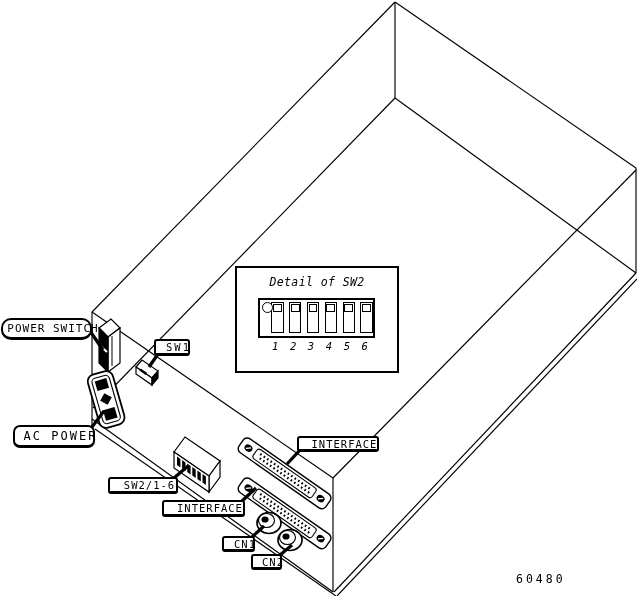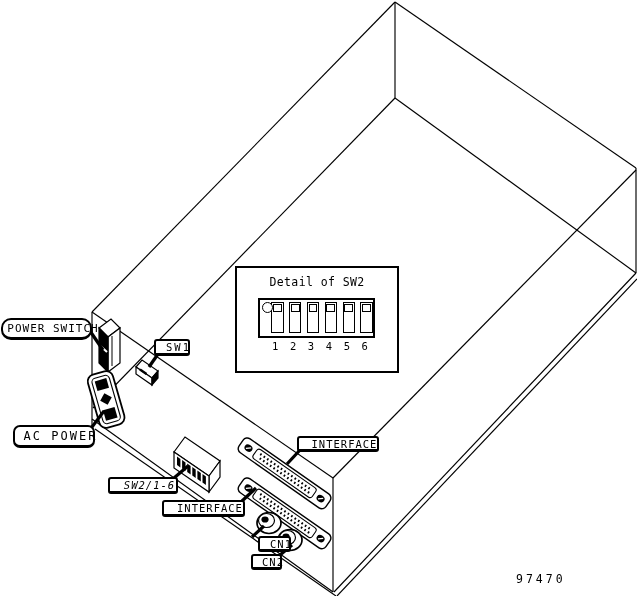--- a/index.html
+++ b/index.html
@@ -6,21 +6,21 @@
   #stage{position:relative;width:637px;height:596px;background:#fff;overflow:hidden;
          font-family:"DejaVu Sans Mono","Liberation Mono",monospace;color:#000;}
   #lineart{position:absolute;left:0;top:0;}
   .callout{position:absolute;box-sizing:border-box;background:#fff;border:2px solid #000;
            border-bottom-width:3px;display:flex;align-items:center;justify-content:center;
            white-space:nowrap;z-index:5;padding-left:13px;}
   .big{border-radius:10px;font-size:11px;letter-spacing:1px;}
   .small{border-radius:3px;font-size:10.5px;letter-spacing:1px;}
   
   #detailBox{position:absolute;left:235px;top:266px;width:164px;height:107px;
-             box-sizing:border-box;border:2px solid #000;background:#fff;z-index:4;}
+             box-sizing:border-box;border:2px solid #000;background:#fff;z-index:4;font-style:italic;}
   #detailTitle{position:absolute;top:7px;left:0;right:0;text-align:center;
                font-size:11.5px;letter-spacing:0.4px;}
   #dipBody{position:absolute;left:21px;top:30px;width:117px;height:40px;
            box-sizing:border-box;border:2px solid #000;background:#fff;}
   #dipCircle{position:absolute;left:2px;top:2px;width:11px;height:11px;box-sizing:border-box;
              border:1.6px solid #000;border-radius:50%;background:#fff;z-index:2;}
   #dipSlotRow{position:absolute;left:11px;top:2px;width:102px;height:33px;
               display:flex;justify-content:space-between;}
   .dip-slot{width:12.5px;height:31px;box-sizing:border-box;border:1.5px solid #000;background:#fff;}
   .dip-knob{margin:0.8px;height:8px;box-sizing:border-box;border:1.5px solid #000;background:#fff;}
@@ -130,24 +130,24 @@
       <path d="M300,450 L287,464"></path>
       <path d="M242,501 L256,488"></path>
       <path d="M252,537 L264,526"></path>
       <path d="M280,555 L292,545"></path>
     </g>
   </svg>
 
   <div class="callout big" style="left:1px;  top:318px; width:91px; height:22px;">POWER SWITCH</div>
   <div class="callout big" style="left:13px; top:425px; width:82px; height:23px; font-size:12px;letter-spacing:2px;border-radius:7px;">AC POWER</div>
   <div class="callout small" style="left:154px;top:339px; width:36px; height:17px; letter-spacing:2px;">SW1</div>
-  <div class="callout small" style="left:108px;top:477px; width:70px; height:17px;font-style:italic;">SW2/1-6</div>
+  <div class="callout small" style="left:108px;top:477px; width:70px; height:17px;">SW2/1-6</div>
   <div class="callout small" style="left:297px;top:436px; width:82px; height:16px;">INTERFACE</div>
   <div class="callout small" style="left:162px;top:500px; width:83px; height:17px;">INTERFACE</div>
-  <div class="callout small" style="left:222px;top:536px; width:33px; height:16px;margin-left:36px;">CN1</div>
+  <div class="callout small" style="left:222px;top:536px; width:33px; height:16px;">CN1</div>
   <div class="callout small" style="left:251px;top:554px; width:31px; height:16px;">CN2</div>
 
   <div id="detailBox">
     <div id="detailTitle">Detail of SW2</div>
     <div id="dipBody">
       <div id="dipCircle"></div>
       <div id="dipSlotRow">
           <div class="dip-slot">
             <div class="dip-knob"></div>
           </div>
@@ -171,14 +171,14 @@
     <div id="dipNumRow">
         <span class="dip-num">1</span>
         <span class="dip-num">2</span>
         <span class="dip-num">3</span>
         <span class="dip-num">4</span>
         <span class="dip-num">5</span>
         <span class="dip-num">6</span>
       </div>
   </div>
 
-  <div id="figNum">97470</div>
+  <div id="figNum">60480</div>
 </div>
 
 </body></html>

